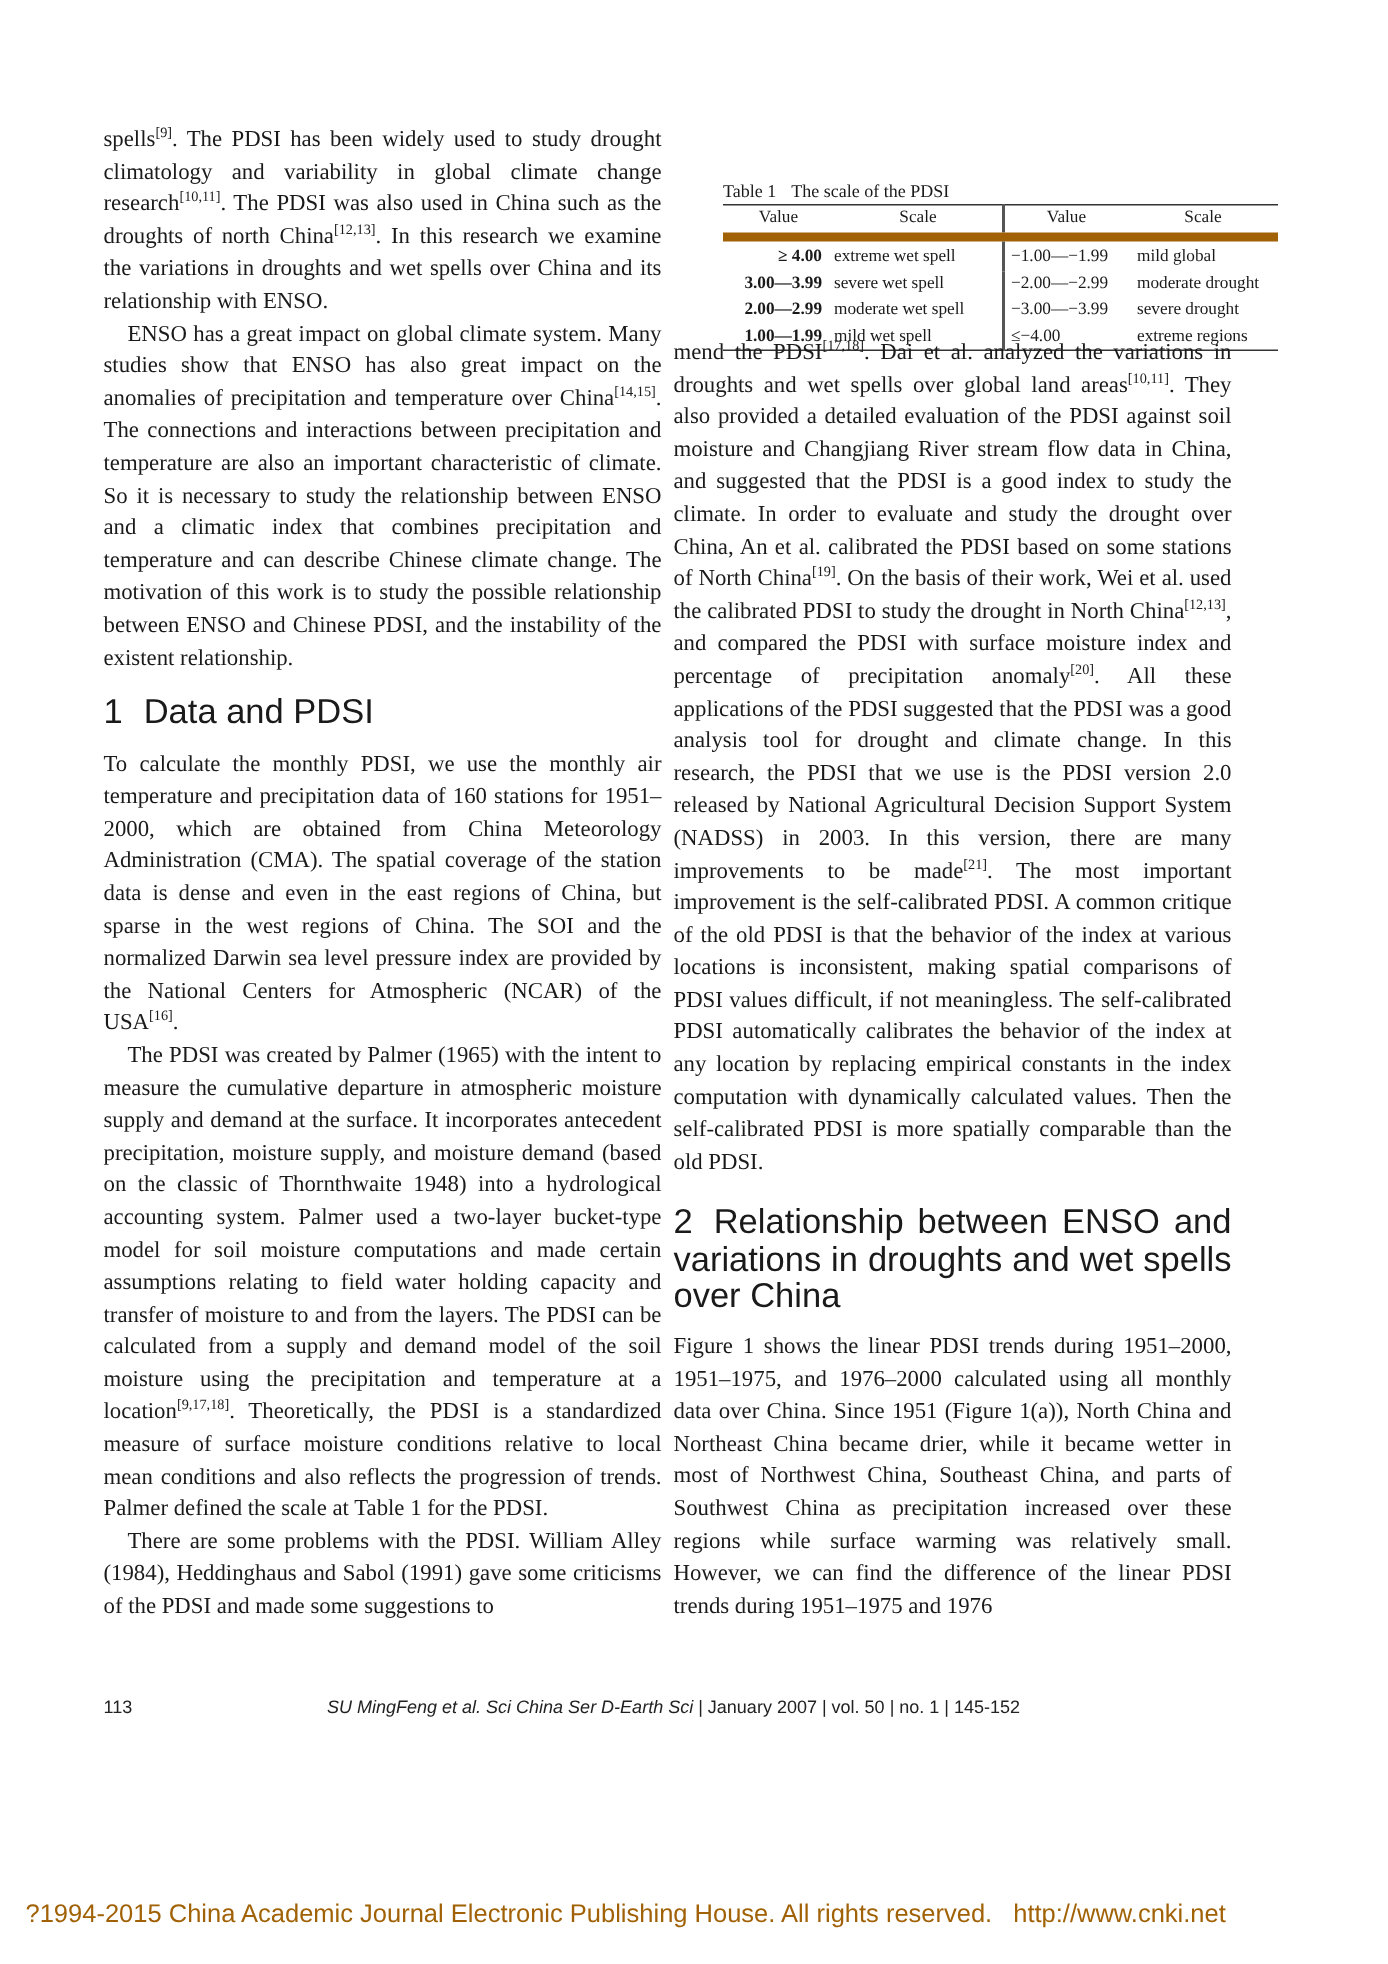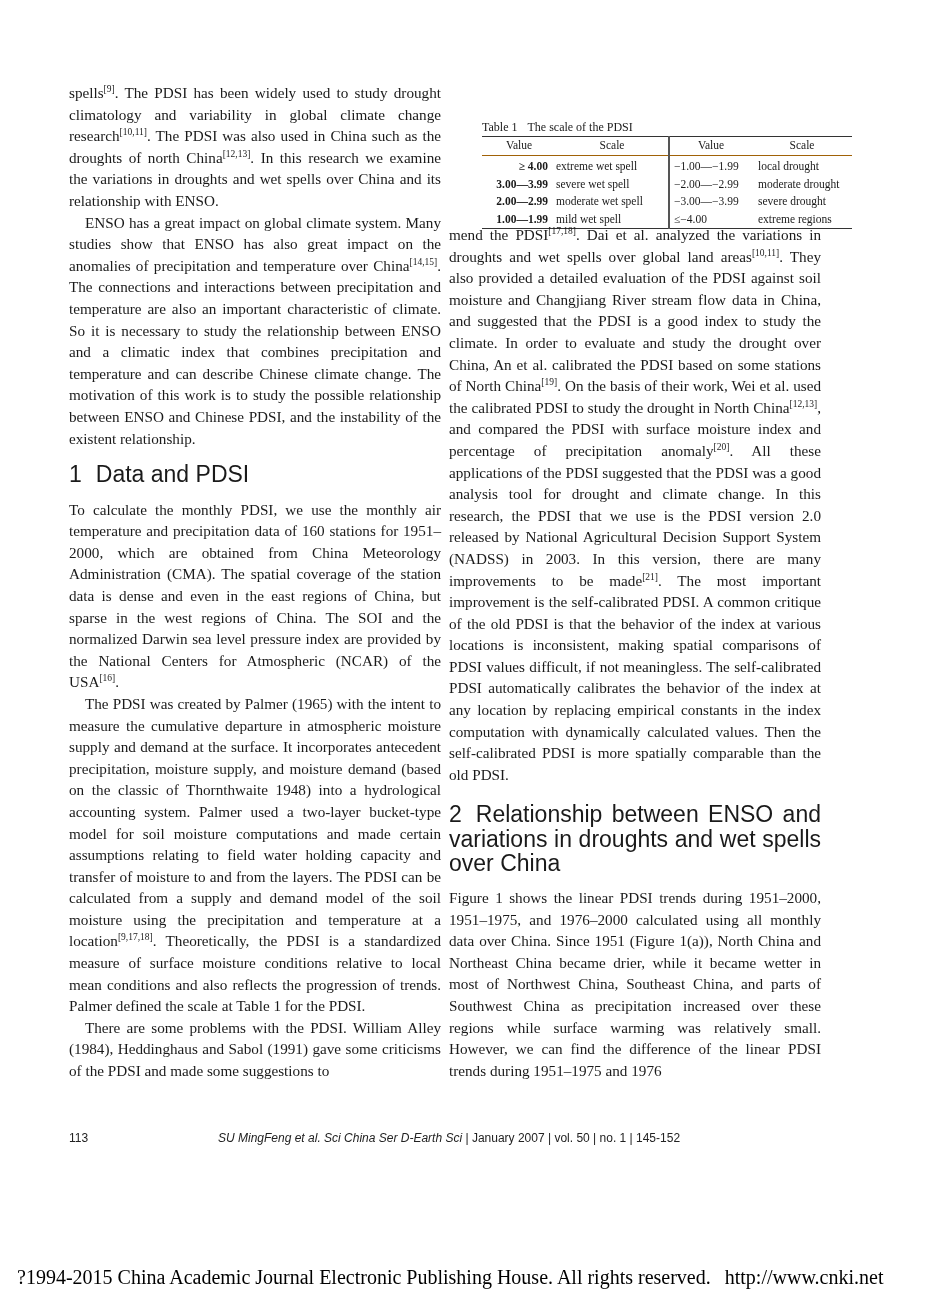--- a/index.html
+++ b/index.html
@@ -10,33 +10,33 @@
   .col p { margin: 0; }
   .col p.indent { text-indent: 1.05em; }
   sup { font-size: 9.5px; line-height: 0; vertical-align: 6px; }
   .heading { font-family: "Liberation Sans", sans-serif; font-size: 23px; line-height: 24.5px; margin: 13px 0 12px 0; text-align: left; }
   .heading .num { margin-right: 14px; }
   .heading2 { text-align: justify; margin: 17px 0 11px 0; }
   .table-wrap { position: absolute; left: 482px; top: 83px; width: 372px; font-family: "Liberation Serif", serif; margin-top: 36px; }
   .table-caption { font-size: 12px; line-height: 16px; margin-bottom: 1px; }
   .table-caption .lbl { margin-right: 10px; }
   table.pdsi { width: 370px; border-collapse: collapse; font-size: 11.5px; line-height: 17.6px; border-top: 1.5px solid #333; border-bottom: 1.5px solid #333; }
-  table.pdsi th { font-weight: normal; padding: 0; border-bottom: 1px solid #a16207; height: 18px; }
+  table.pdsi th { font-weight: normal; padding: 0; border-bottom: 6px solid #a16207; height: 18px; }
   table.pdsi td { padding: 0; white-space: nowrap; }
   table.pdsi .divider { border-left: 2px solid #555; }
   table.pdsi td.v1 { text-align: right; padding-right: 8px; width: 66px; font-weight: bold; }
   table.pdsi td.s1 { text-align: left; width: 112px; }
   table.pdsi td.v2 { text-align: left; padding-left: 4px; width: 78px; }
   table.pdsi td.s2 { text-align: left; padding-left: 6px; }
   table.pdsi tr.first td { padding-top: 2px; }
   .footer { position: absolute; top: 1131px; left: 69px; width: 780px; font-family: "Liberation Sans", sans-serif; font-size: 12px; color: #222; }
   .footer .page-num { position: absolute; left: 0; }
   .footer .citation { position: absolute; left: 149px; white-space: nowrap; }
   .footer .citation i { font-style: italic; }
-  .copyright { position: absolute; top: 1266px; left: 17px; font-family: Liberation Serif, serif; font-size: 20px; color: #000000; white-space: nowrap; word-spacing: 0px; }
+  .copyright { position: absolute; top: 1266px; left: 17px; font-family: Liberation Sans, sans-serif; font-size: 17px; color: #a16207; white-space: nowrap; word-spacing: 0px; }
   .copyright .url { margin-left: 14px; }
 </style>
 </head>
 <body>
 
 <div class="col col-left">
   <p><span>spells</span><sup>[9]</sup><span>. The PDSI has been widely used to study drought climatology and variability in global climate change research</span><sup>[10,11]</sup><span>. The PDSI was also used in China such as the droughts of north China</span><sup>[12,13]</sup><span>. In this research we examine the variations in droughts and wet spells over China and its relationship with ENSO.</span></p>
 
   <p class="indent"><span>ENSO has a great impact on global climate system. Many studies show that ENSO has also great impact on the anomalies of precipitation and temperature over China</span><sup>[14,15]</sup><span>. The connections and interactions between precipitation and temperature are also an important characteristic of climate. So it is necessary to study the relationship between ENSO and a climatic index that combines precipitation and temperature and can describe Chinese climate change. The motivation of this work is to study the possible relationship between ENSO and Chinese PDSI, and the instability of the existent relationship.</span></p>
 
@@ -58,21 +58,21 @@
         <th>Scale</th>
         <th class="divider">Value</th>
         <th>Scale</th>
       </tr>
     </thead>
     <tbody>
       <tr class="first">
         <td class="v1">≥ 4.00</td>
         <td class="s1">extreme wet spell</td>
         <td class="v2 divider">−1.00—−1.99</td>
-        <td class="s2">local drought</td>
+        <td class="s2">mild global</td>
       </tr>
       <tr>
         <td class="v1">3.00—3.99</td>
         <td class="s1">severe wet spell</td>
         <td class="v2 divider">−2.00—−2.99</td>
         <td class="s2">moderate drought</td>
       </tr>
       <tr>
         <td class="v1">2.00—2.99</td>
         <td class="s1">moderate wet spell</td>

